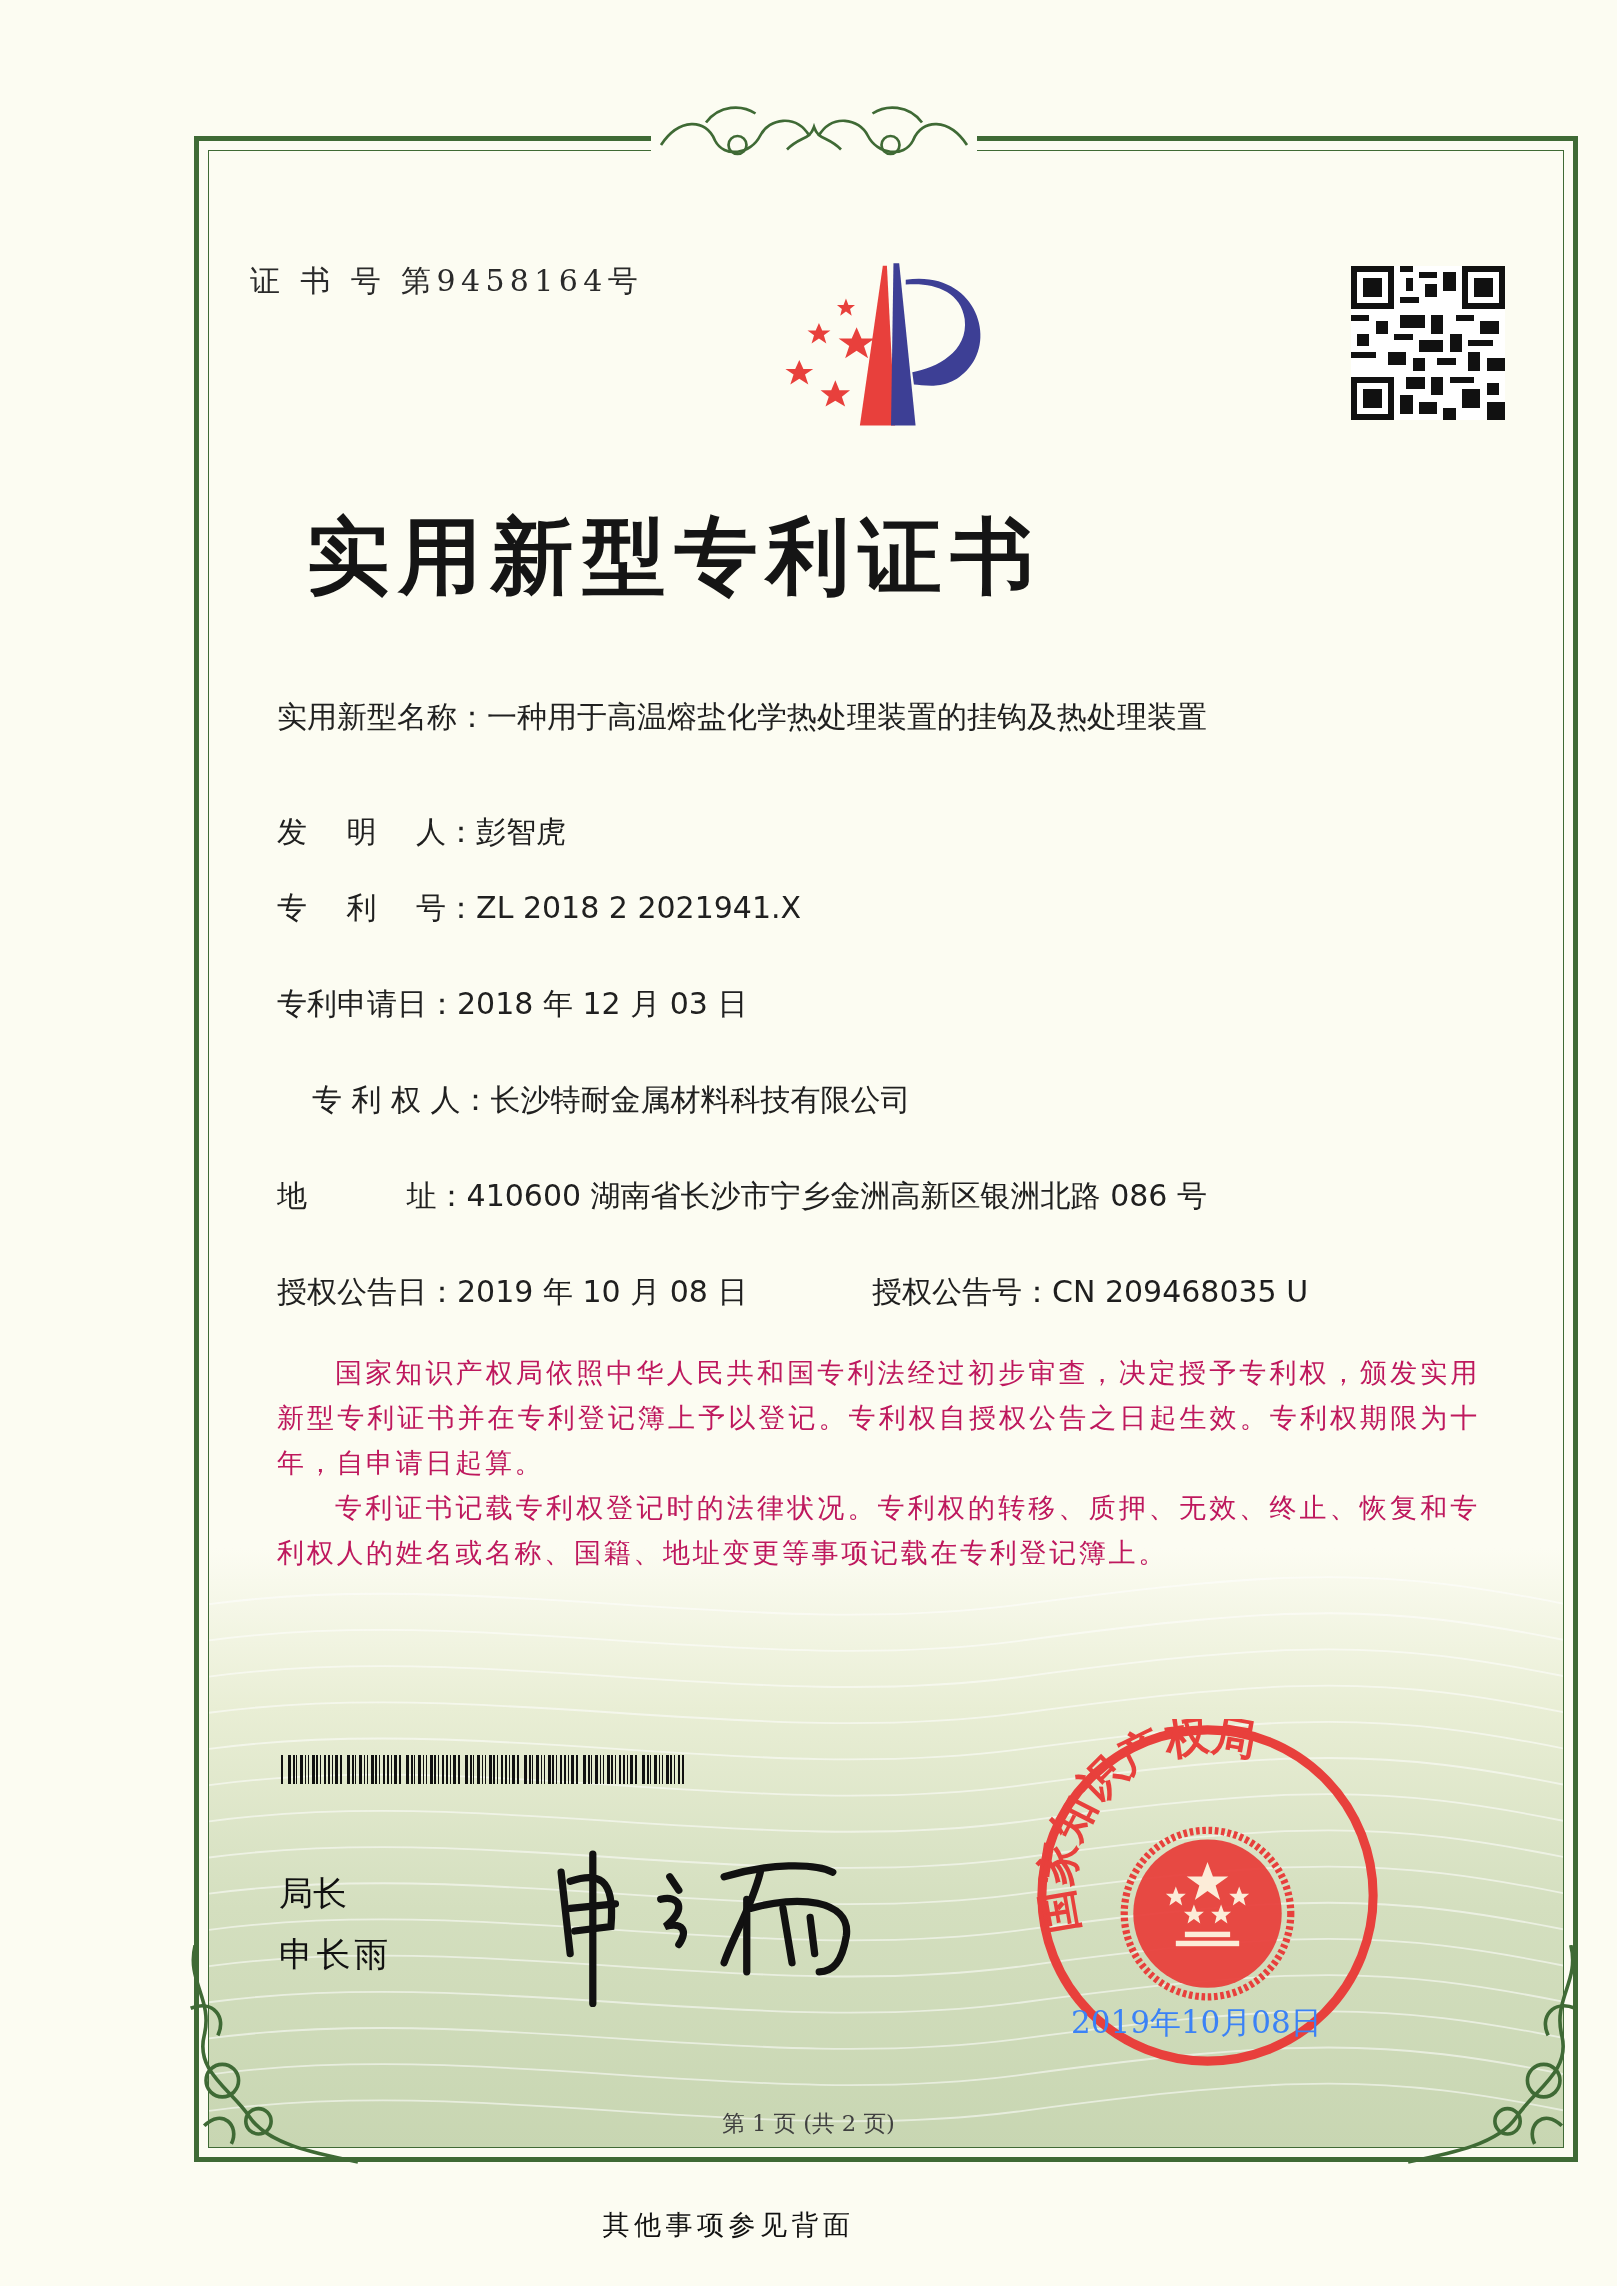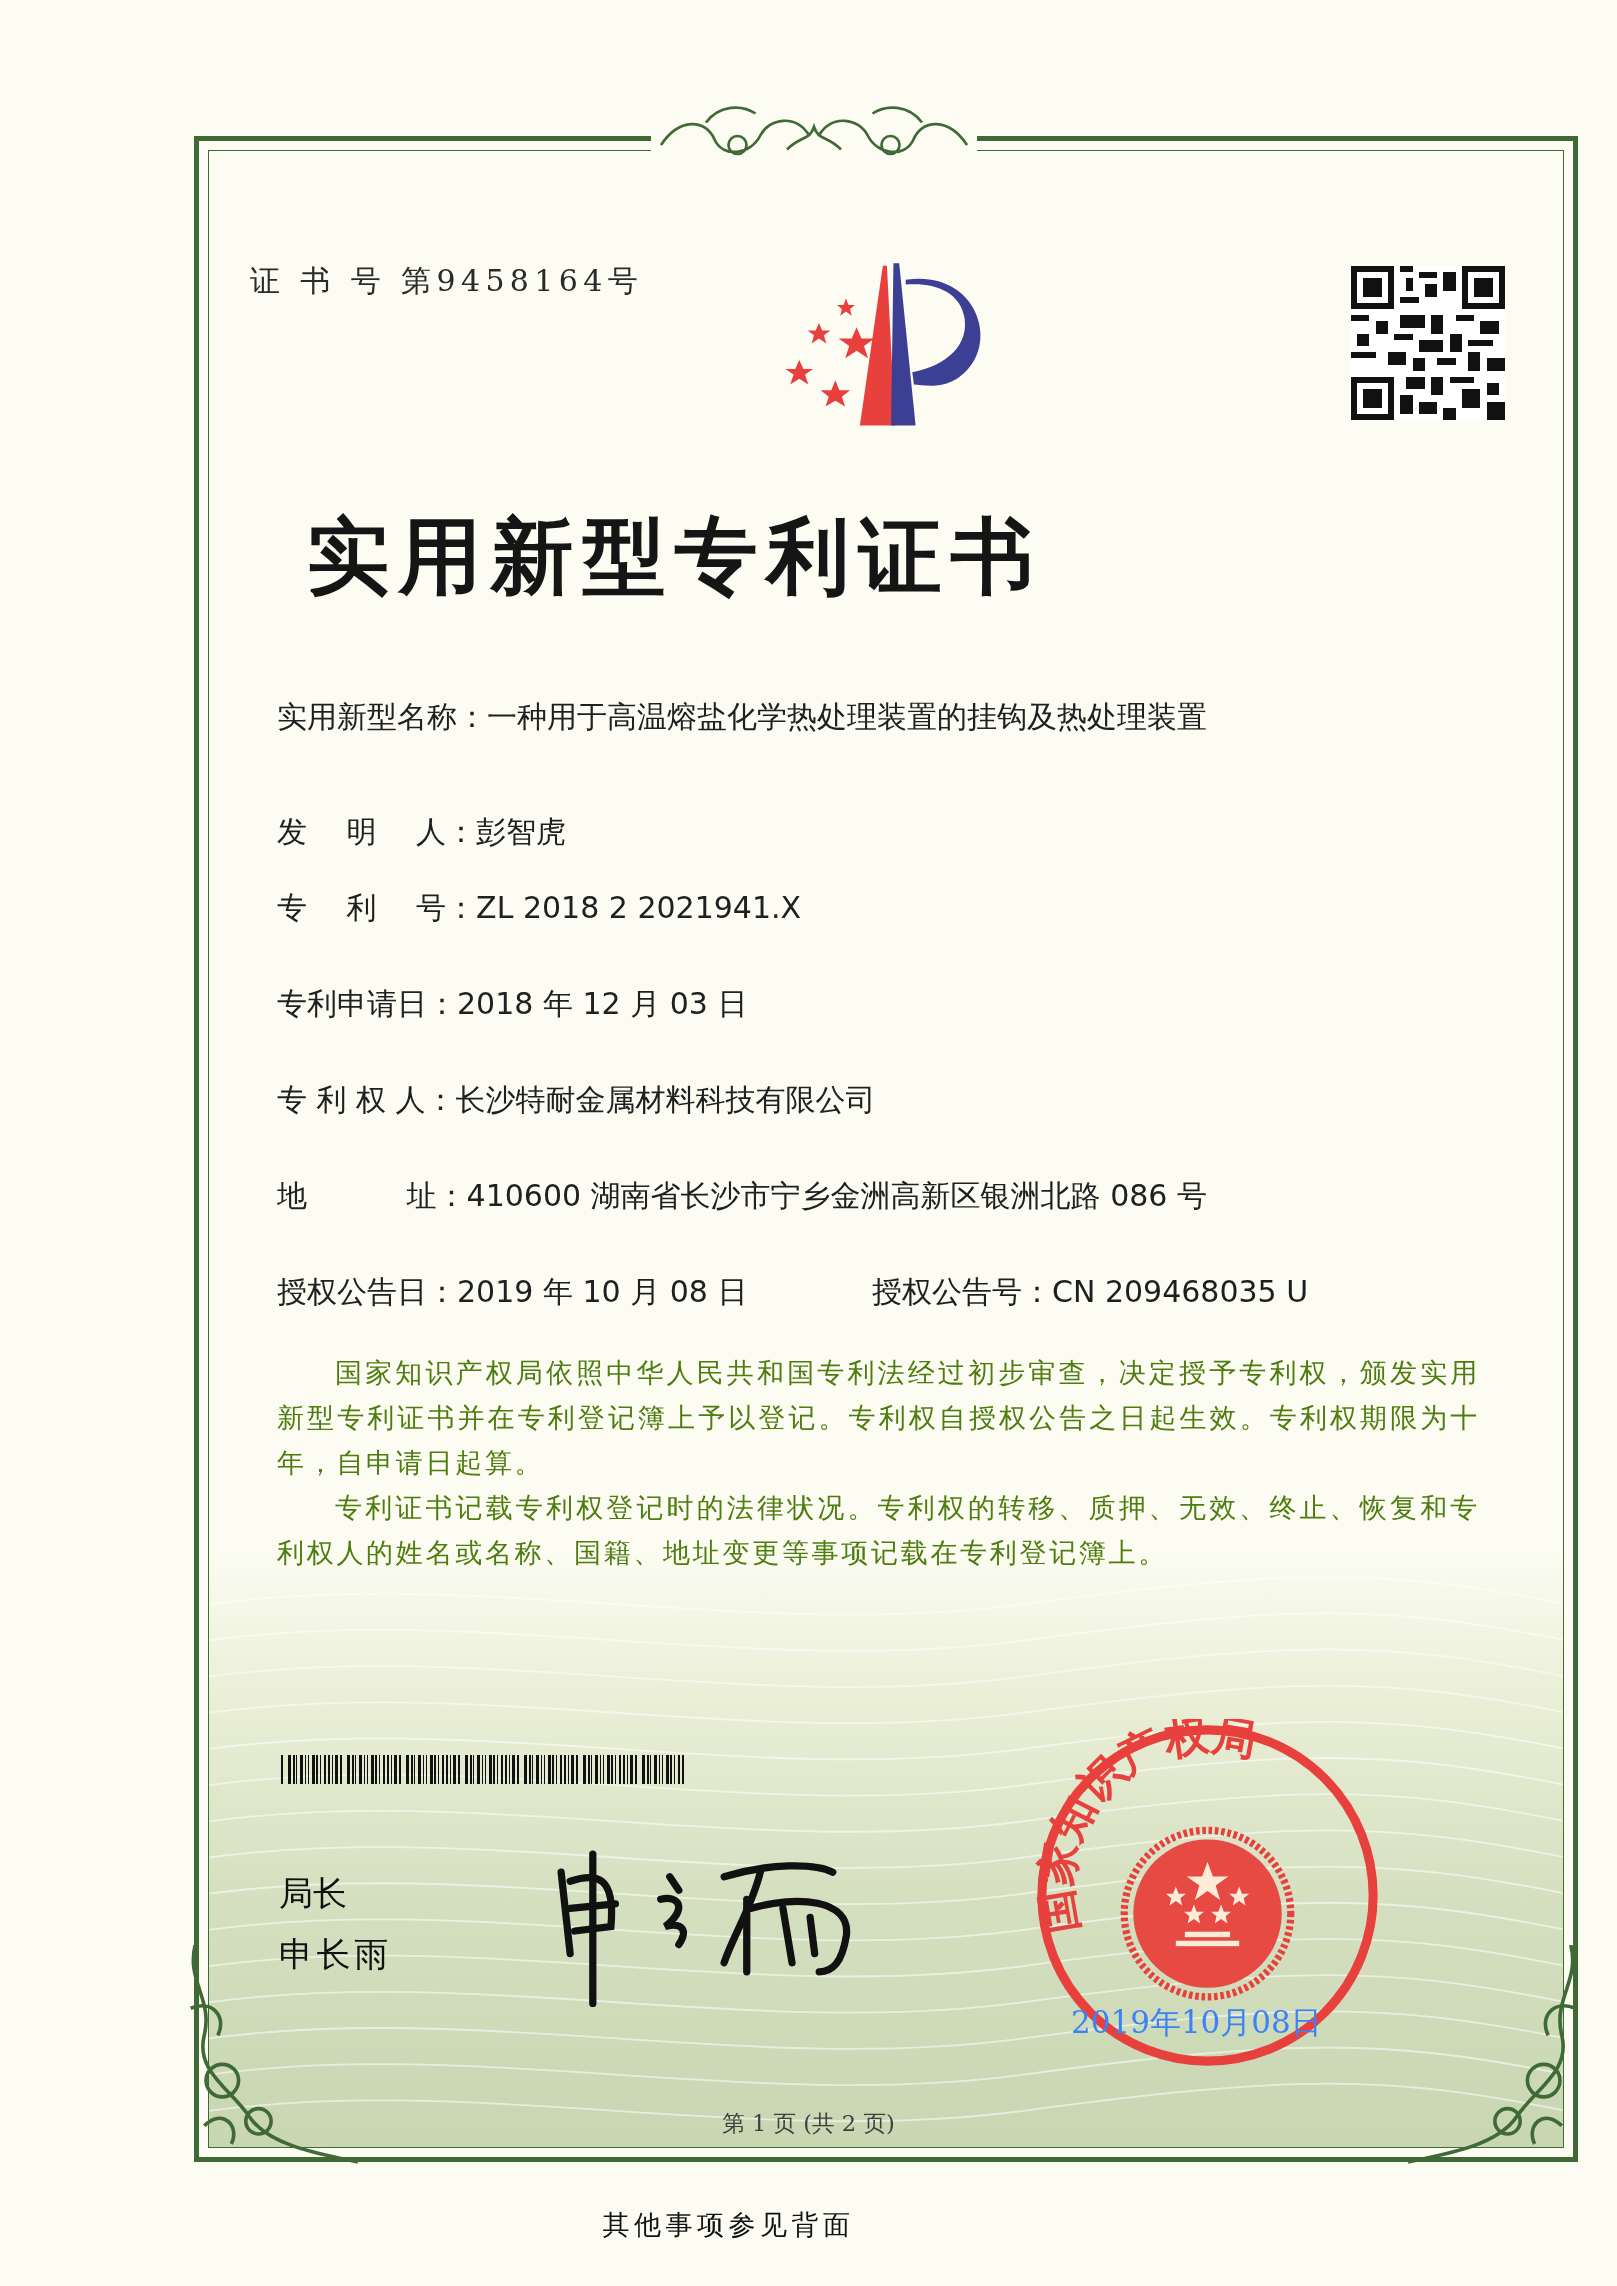--- a/index.html
+++ b/index.html
@@ -40,21 +40,21 @@
   }
   .field {
     position: absolute; left: 277px; font-size: 30px; white-space: nowrap; color: #202020;
     font-family: "DejaVu Sans", "Liberation Sans", sans-serif;
   }
   .field .label { display: inline-block; }
   .grant-no { position: absolute; left: 872px; font-size: 30px; white-space: nowrap;
     font-family: "DejaVu Sans", "Liberation Sans", sans-serif; }
   .para {
     position: absolute; left: 277px; width: 1203px; font-size: 27px; line-height: 45px;
-    color: #4d7c0f; font-family: "DejaVu Sans", "Liberation Sans", sans-serif; letter-spacing: 2.7px;
+    color: #be185d; font-family: "DejaVu Sans", "Liberation Sans", sans-serif; letter-spacing: 2.7px;
     text-align: justify;
   }
   .para p { margin: 0; text-indent: 58px; }
   .barcode {
     position: absolute; left: 281px; top: 1755px; width: 403px; height: 29px;
     background: repeating-linear-gradient(90deg, #111 0 1.8px, transparent 1.8px 3.6px, #111 3.6px 4.5px, transparent 4.5px 7.2px, #111 7.2px 10px, transparent 10px 11.8px);
   }
   .director-title { position: absolute; left: 279px; top: 1871px; font-size: 34px; font-family: "DejaVu Sans", "Liberation Sans", sans-serif; color:#111; }
   .director-name { position: absolute; left: 279px; top: 1932px; font-size: 34px; font-family: "DejaVu Sans", "Liberation Sans", sans-serif; color:#111; letter-spacing: 3.6px; }
   .signature { position: absolute; left: 543px; top: 1845px; width: 326px; height: 163px; }
@@ -191,21 +191,21 @@
 </div>
 <div class="field" style="top:792px;margin-top:20px;">
   <span class="label">发　 明　 人：</span><span>彭智虎</span>
 </div>
 <div class="field" style="top:888px;">
   <span class="label">专　 利　 号：</span><span>ZL 2018 2 2021941.X</span>
 </div>
 <div class="field" style="top:984px;">
   <span class="label">专利申请日：</span><span>2018 年 12 月 03 日</span>
 </div>
-<div class="field" style="top:1080px;">
+<div class="field" style="top:1080px;margin-left:35px;">
   <span class="label">专 利 权 人：</span><span>长沙特耐金属材料科技有限公司</span>
 </div>
 <div class="field" style="top:1176px;">
   <span class="label">地　　　 址：</span><span>410600 湖南省长沙市宁乡金洲高新区银洲北路 086 号</span>
 </div>
 <div class="field" style="top:1272px;">
   <span class="label">授权公告日：</span><span>2019 年 10 月 08 日</span>
 </div>
 <div class="grant-no" style="top:1272px;">
   <span>授权公告号：</span><span>CN 209468035 U</span>

